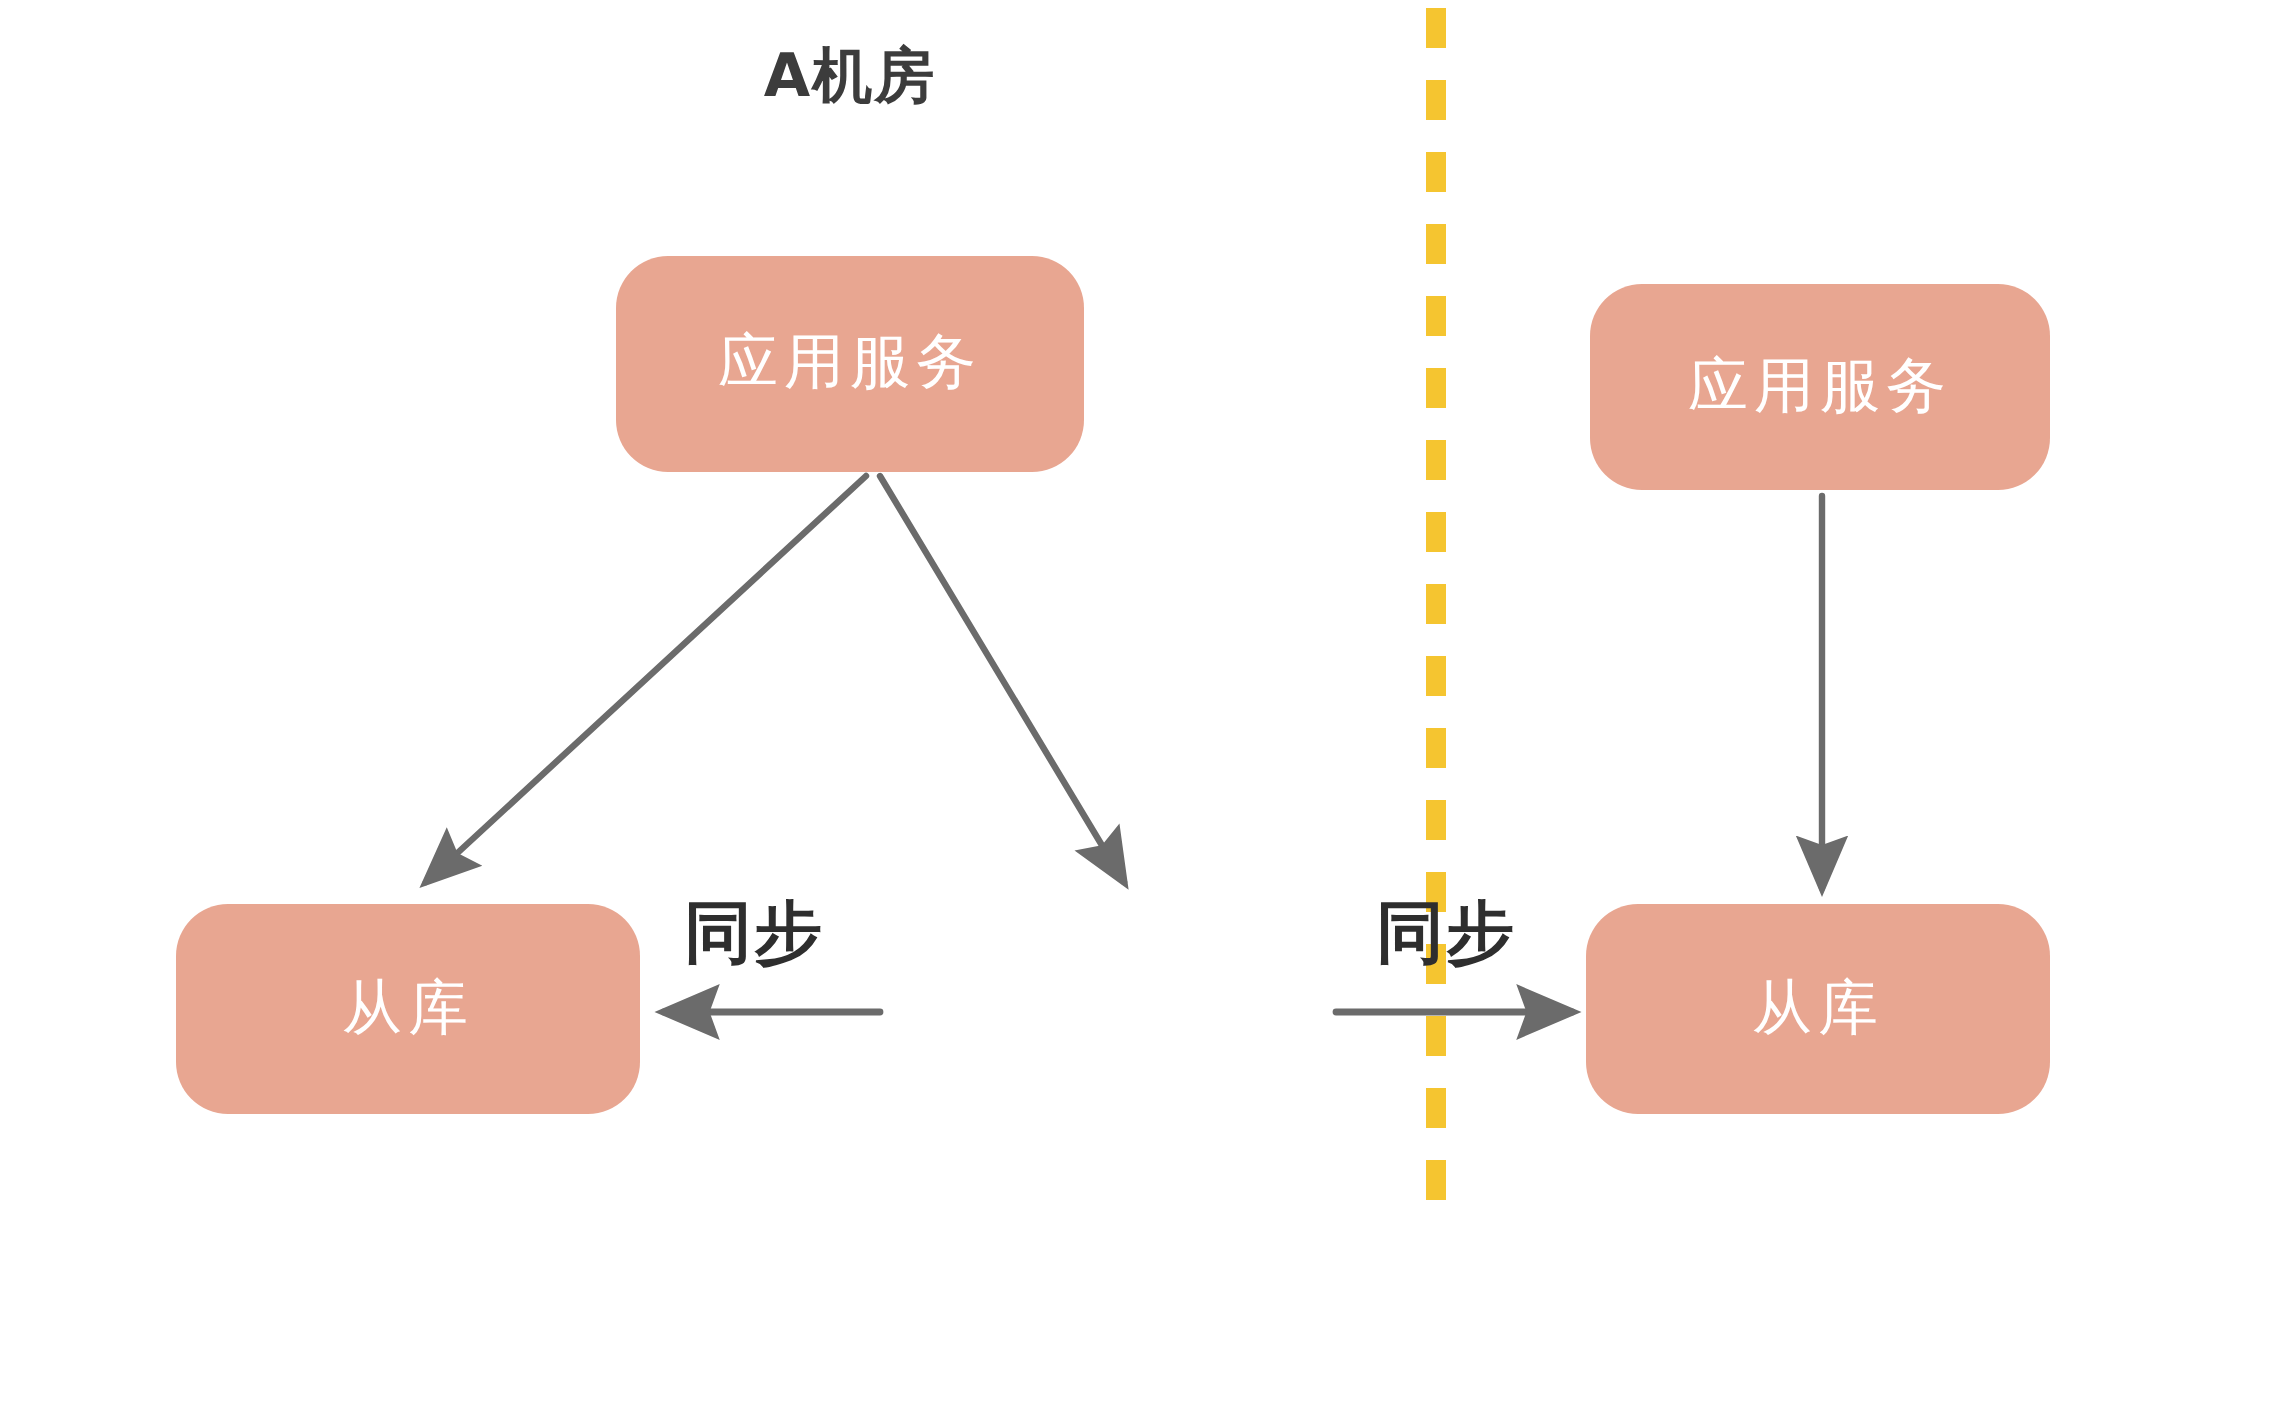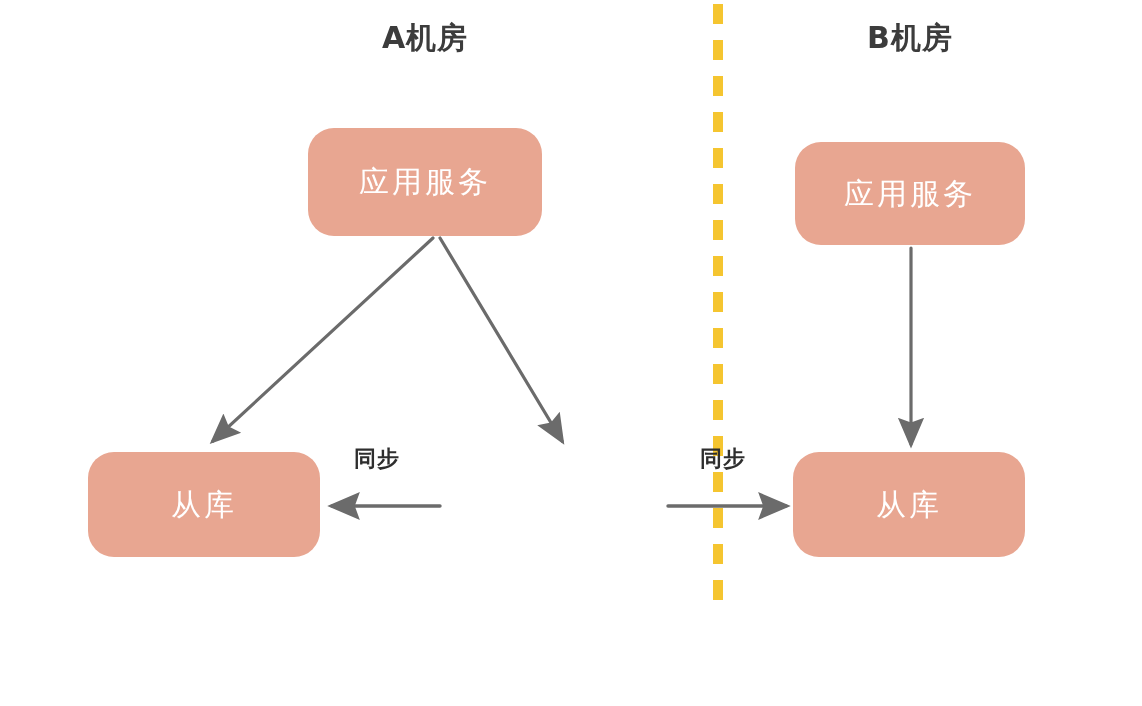--- a/index.html
+++ b/index.html
@@ -41,21 +41,21 @@
     font-size: 30px;
     font-weight: 500;
     color: #ffffff;
     letter-spacing: 3px;
     white-space: nowrap;
     line-height: 1;
   }
   .edge-label {
     position: absolute;
     font-family: "DejaVu Sans", sans-serif;
-    font-size: 22px;
+    font-size: 34px;
     font-weight: 600;
     color: #2e2e2e;
     letter-spacing: 1px;
     white-space: nowrap;
     text-align: center;
   }
   .divider {
     position: absolute;
   }
   .caption {
@@ -77,21 +77,20 @@
     height: 706px;
     pointer-events: none;
   }
 </style>
 </head>
 <body>
 
 <div id="canvas">
 
   <div class="zone-title" style="left:305px; top:18px; width:240px;">A机房</div>
-  <div class="zone-title" style="left:790px; top:18px; width:240px;">B机房</div>
 
   <svg class="divider" style="left:712px; top:0px;" width="12" height="620" viewBox="0 0 12 620">
     <line x1="6" y1="4" x2="6" y2="616" stroke="#F5C530" stroke-width="10" stroke-dasharray="20 16" stroke-linecap="butt"></line>
   </svg>
 
   <svg class="arrows" viewBox="0 0 1142 706">
     <defs>
       <marker id="ah" markerWidth="10" markerHeight="10" refX="7.6" refY="4" orient="auto" markerUnits="strokeWidth">
         <path d="M0,0.2 L9,4 L0,7.8 L1.4,4 Z" fill="#6b6b6b"></path>
       </marker>

